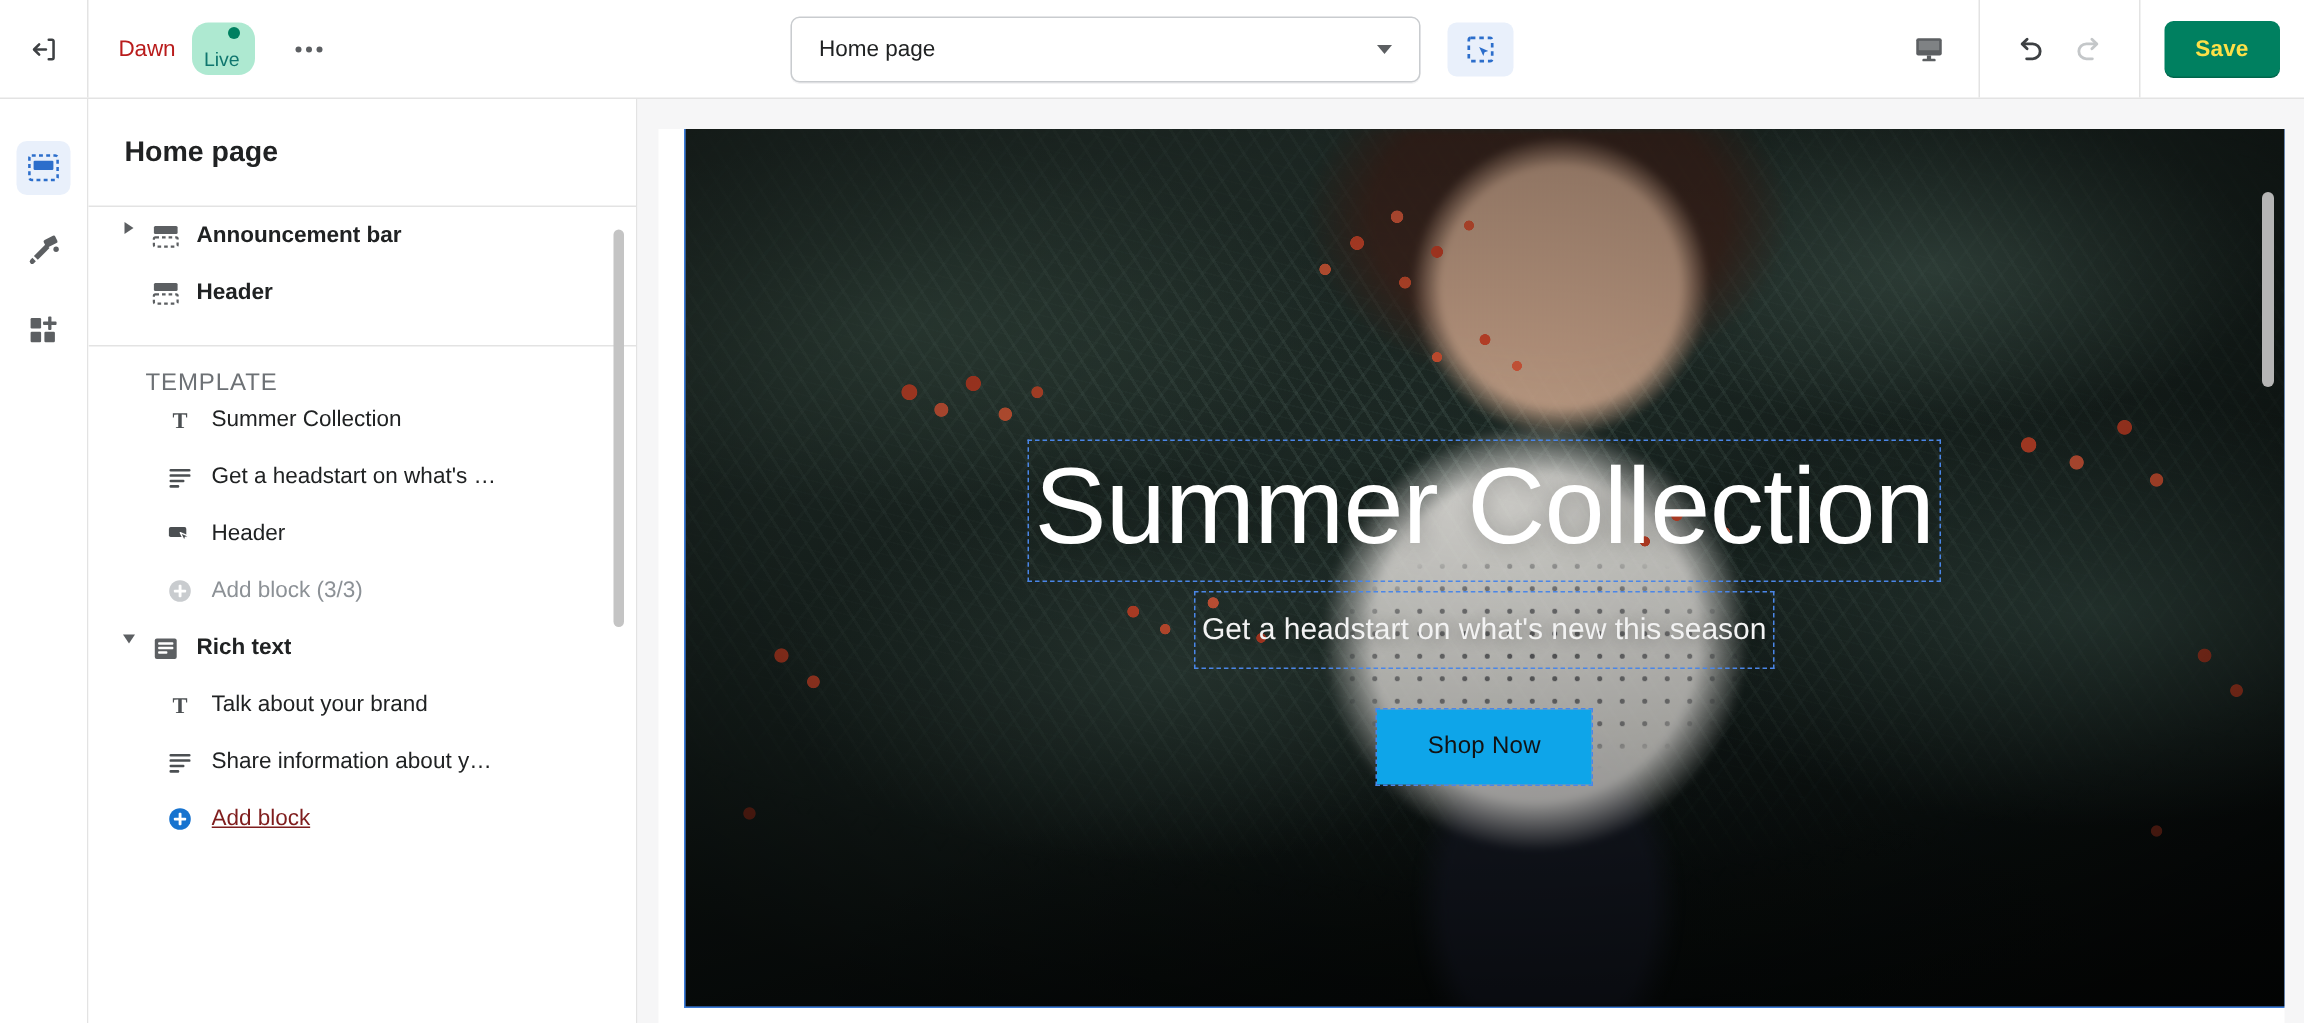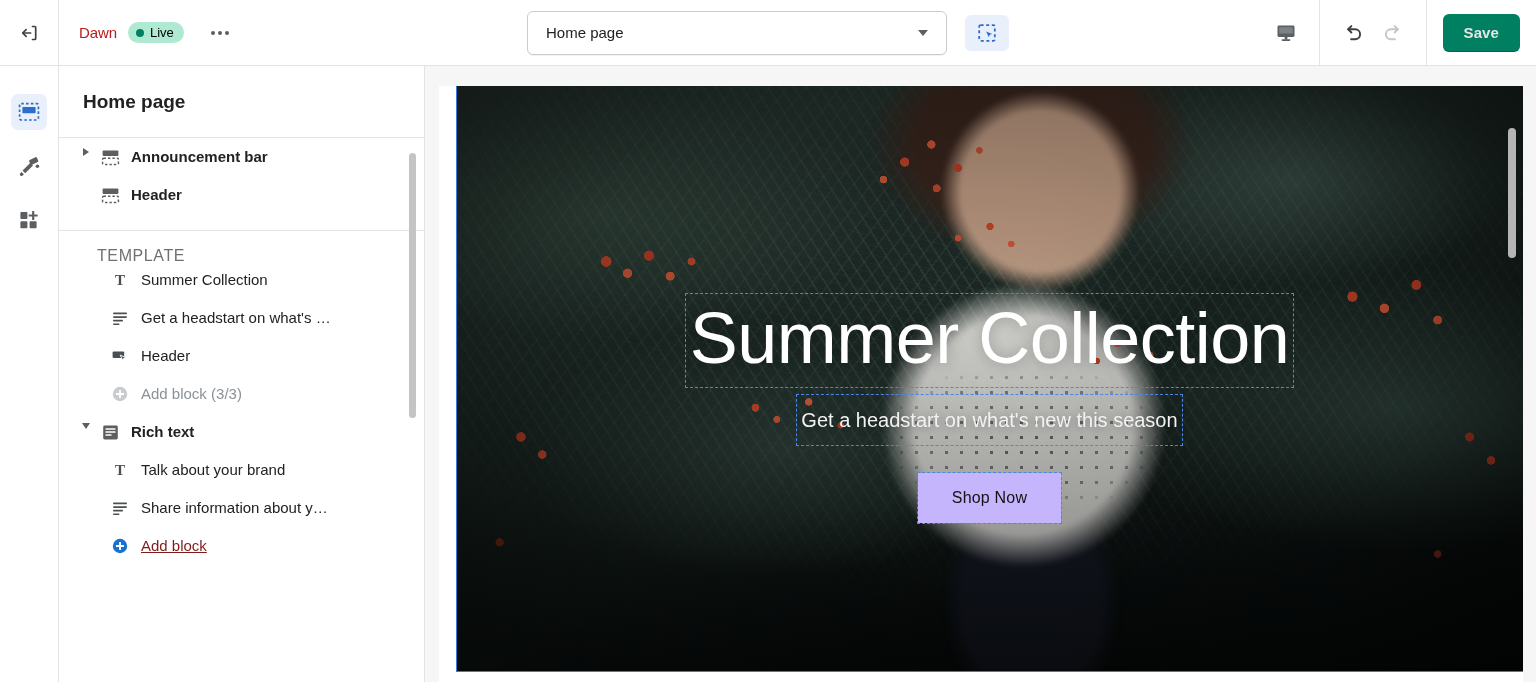--- a/index.html
+++ b/index.html
@@ -27,24 +27,24 @@
   }
   .icon-btn {
     width: 34px; height: 34px; border-radius: 6px;
     display: flex; align-items: center; justify-content: center;
     cursor: pointer; background: transparent;
   }
 
   .theme-group { display: flex; align-items: center; gap: 11px; padding-left: 20px; }
   .theme-name { font-size: 15px; color: #b91c1c; letter-spacing: -0.1px; }
   .live-badge {
-    display: inline-flex; align-items: center; gap: 6px;
-    background: #aee9d1; color: #000000;
+    display: inline-flex; align-items: flex-end; gap: 6px;
+    background: #aee9d1; color: #0f766e;
     border-radius: 11px; padding: 3px 10px 3px 8px;
-    font-size: 13px; line-height: 15px;
+    font-size: 13px; line-height: 15px; flex-direction: column;
   }
   .live-dot { width: 8px; height: 8px; border-radius: 50%; background: #008060; display:block; }
   .ellipsis-btn {
     width: 30px; height: 30px; border-radius: 5px; margin-left: 10px;
     display: flex; align-items: center; justify-content: center; gap: 3px; cursor: pointer;
   }
   .ellipsis-btn i { width: 4px; height: 4px; border-radius: 50%; background: #5c5f62; display: block; }
 
   .topbar-center {
     position: absolute; left: 0; right: 0; top: 0; height: 65px;
@@ -66,21 +66,21 @@
   .inspector-btn {
     width: 44px; height: 36px; border-radius: 6px;
     background: #e9f0fb;
     display: flex; align-items: center; justify-content: center; cursor: pointer;
   }
 
   .topbar-right { margin-left: auto; display: flex; align-items: center; height: 65px; }
   .tb-sep { width: 1px; height: 65px; background: #e3e3e3; }
   .tb-pad { display: flex; align-items: center; padding: 0 16px; gap: 6px; height: 65px; }
   .save-btn {
-    background: #008060; color: #e5e5e5;
+    background: #008060; color: #fde047;
     border: none; border-radius: 6px;
     height: 38px; padding: 0 21px;
     font-size: 15px; font-family: inherit; font-weight: 600;
     cursor: pointer; letter-spacing: 0.1px;
     box-shadow: inset 0 -1px 0 rgba(0,0,0,0.2);
   }
 
   
   .body-row { display: flex; flex: 1; min-height: 0; }
 
@@ -263,21 +263,21 @@
   .hero-heading {
     color: #ffffff; font-size: 72px; font-weight: 400; line-height: 1.08;
     letter-spacing: -0.5px; padding: 6px 4px 10px 4px; white-space: nowrap;
     text-shadow: 0 1px 14px rgba(0,0,0,0.25);
   }
   .hero-sub {
     color: #f2f2f2; font-size: 20px; line-height: 1.3; padding: 12px 4px; margin-top: 8px;
     text-shadow: 0 1px 10px rgba(0,0,0,0.3);
   }
   .hero-btn {
-    margin-top: 28px; background: #c4b5fd; color: #121212;
+    margin-top: 28px; background: #0ea5e9; color: #121212;
     font-size: 16px; font-family: inherit; border: none;
     padding: 16px 34px; cursor: pointer; letter-spacing: 0.2px;
   }
   .preview-scrollbar {
     position: absolute; right: 7px; top: 42px; width: 8px; height: 130px;
     background: #b5b5b5; border-radius: 5px; cursor: pointer;
   }
 </style>
 </head>
 <body>

